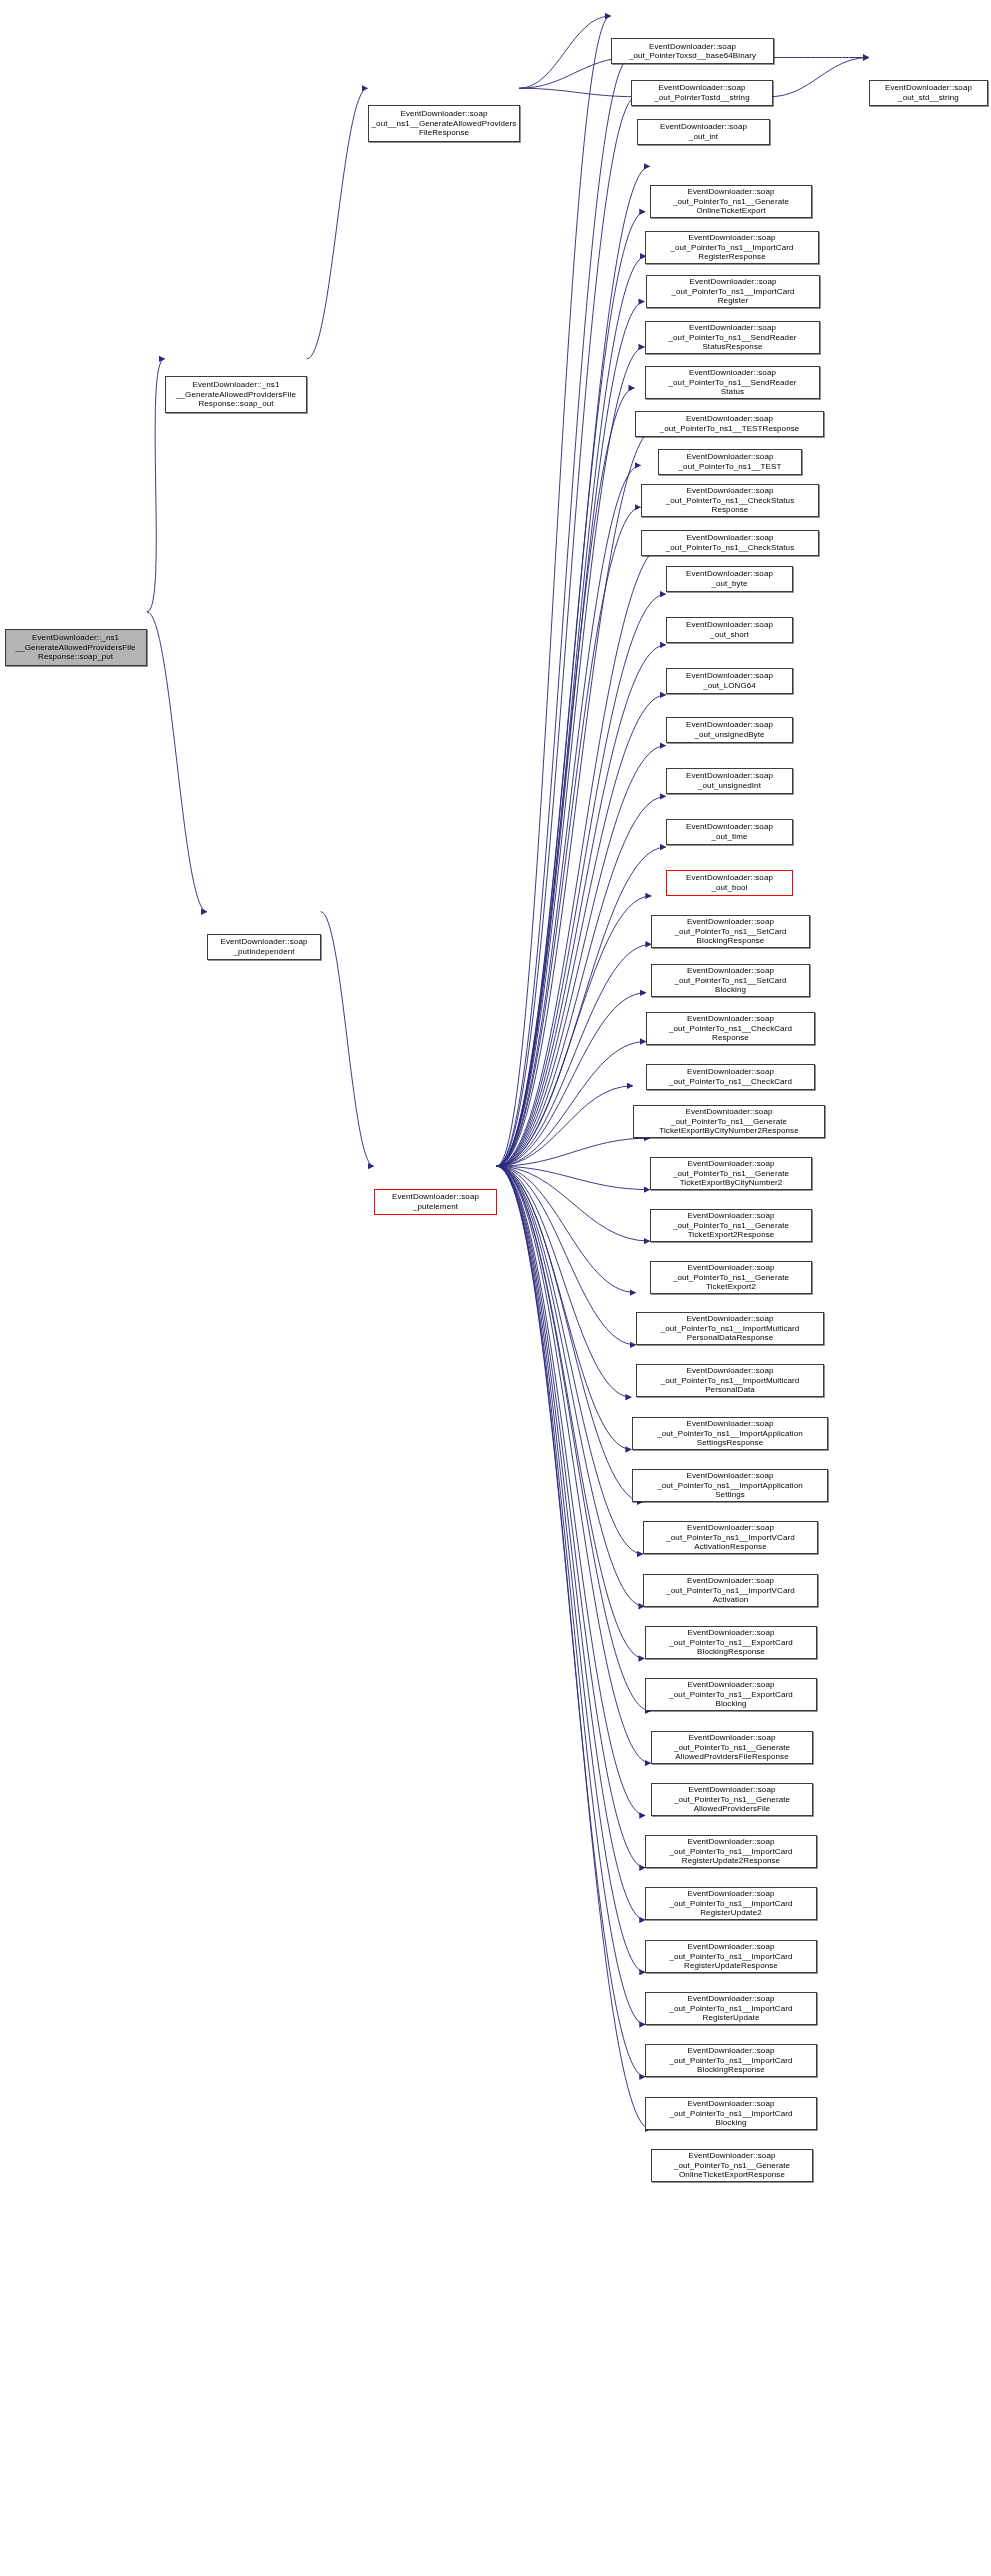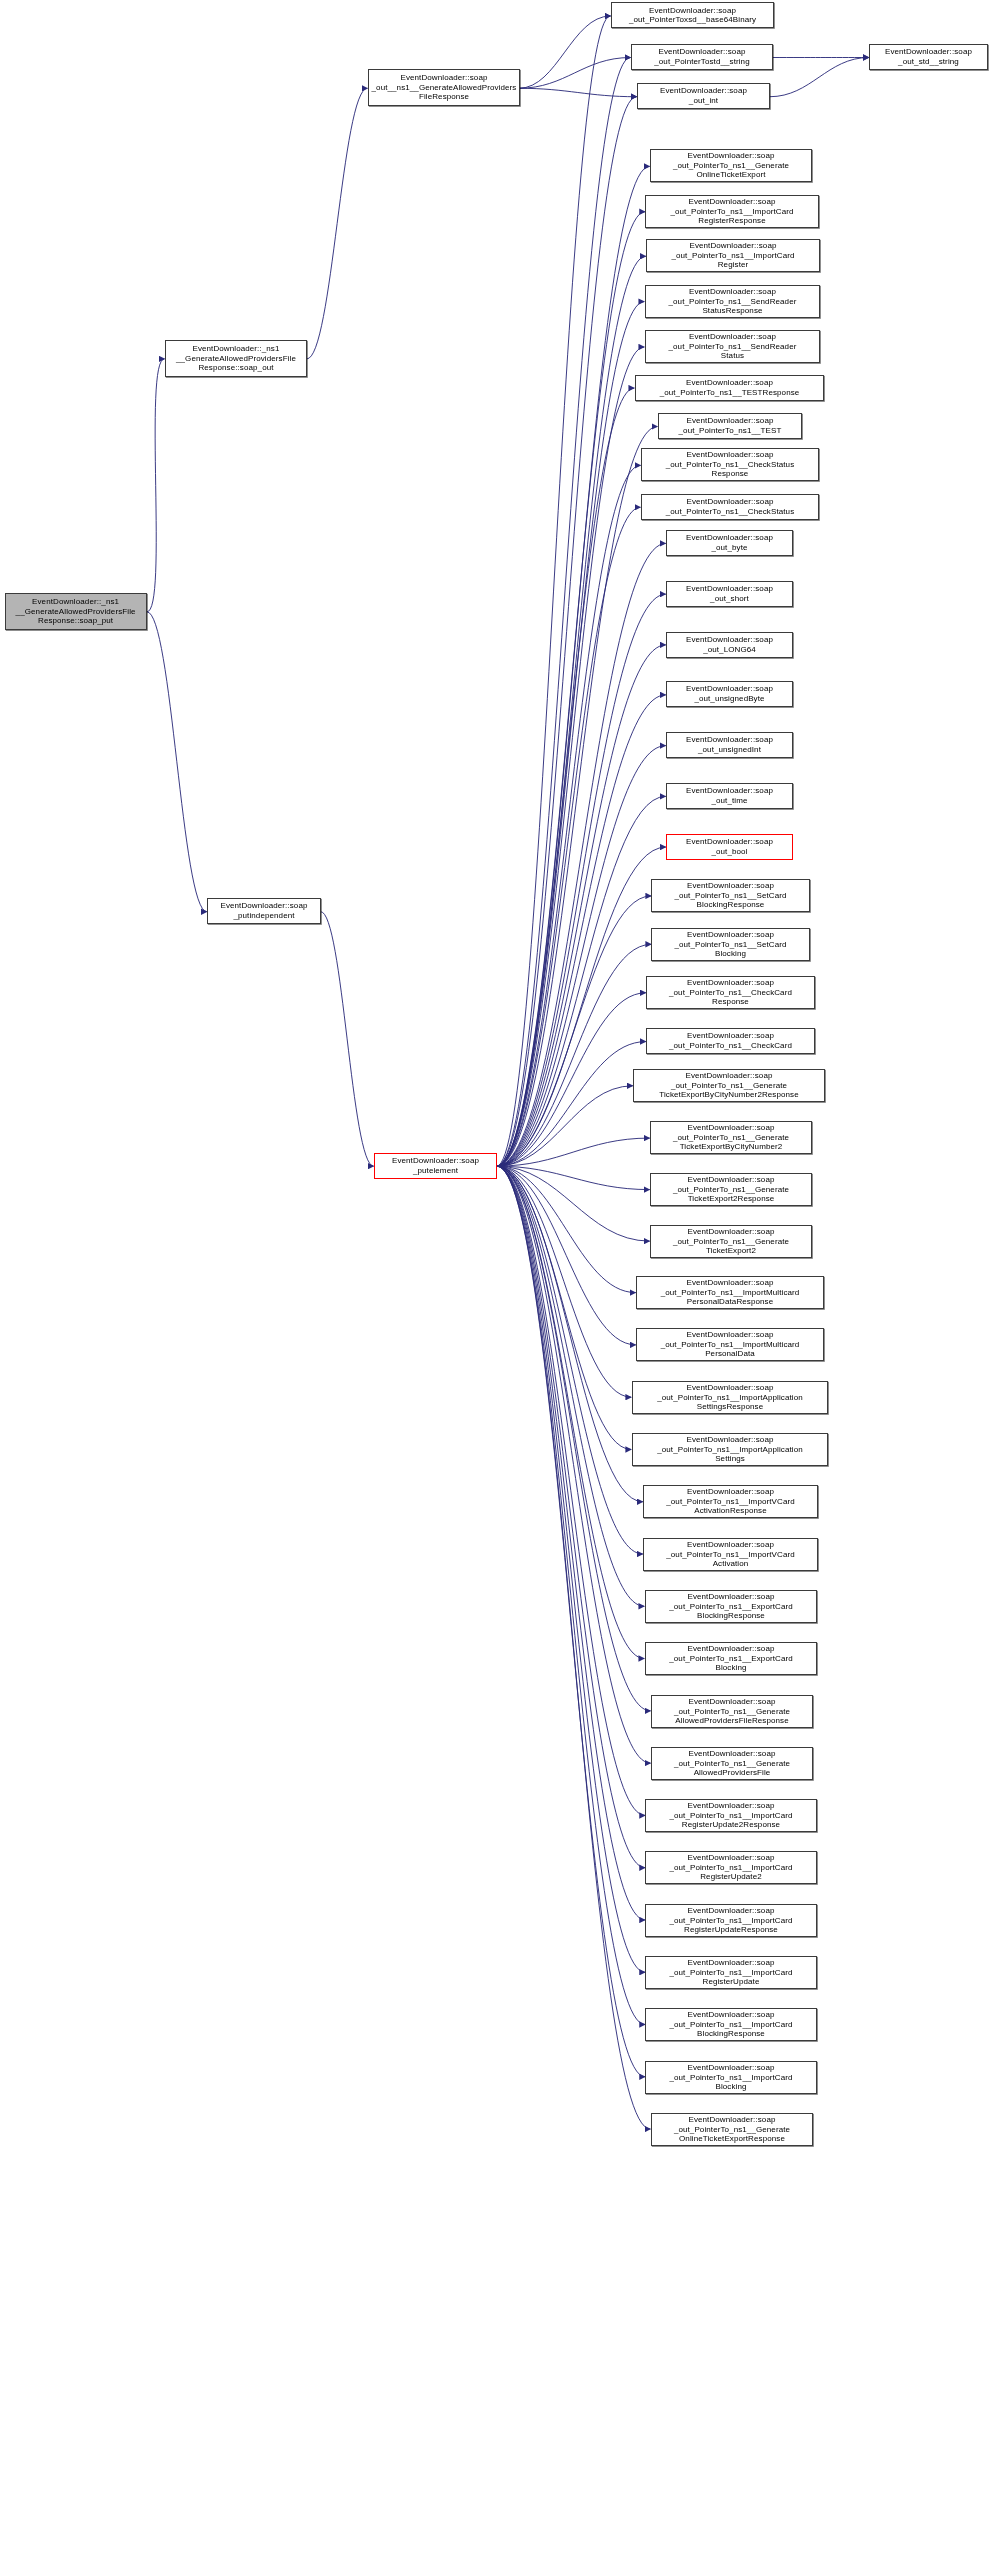--- a/index.html
+++ b/index.html
@@ -14,20 +14,21 @@
     color:#000000;
     font-size:8px;
     line-height:9.7px;
     text-align:center;
     display:flex;
     align-items:center;
     white-space:pre-line;
     letter-spacing:0.1px;
     box-shadow:0.8px 0.8px 0 rgba(0,0,0,0.55);
     padding:0.8px 2.3px;
+    margin-top:36px;
   }
   .node.root{background:#b4b4b4;border-color:#3b3b3b;}
   .node.hl{border:1.1px solid #ff0000;box-shadow:none;}
   .node .lbl{display:block;width:100%;}
 </style>
 </head>
 <body>
 
 <div id="canvas">
   <svg class="edges" viewBox="0 0 1289 3349">

